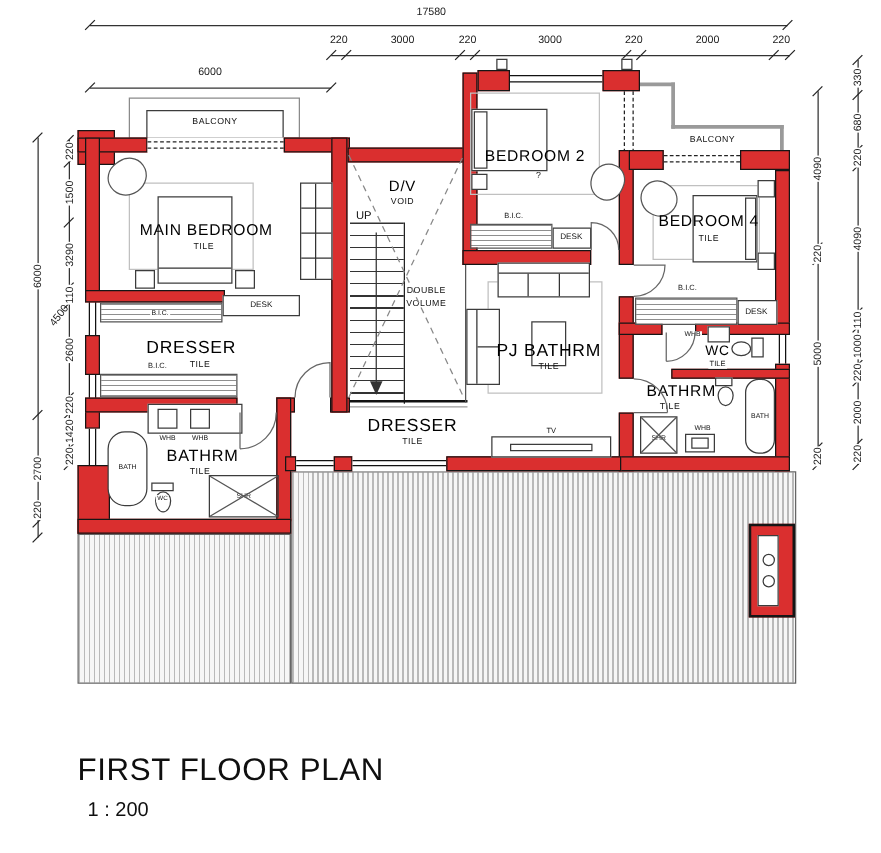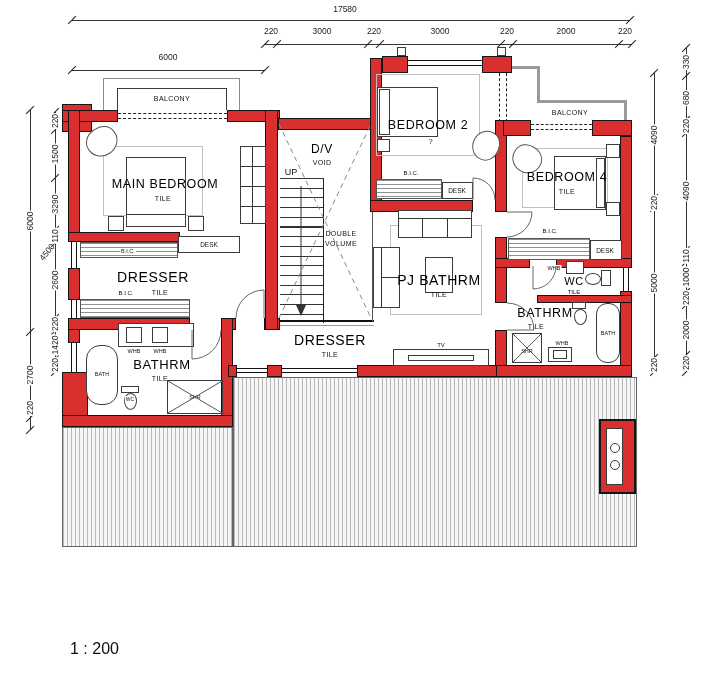--- a/index.html
+++ b/index.html
@@ -322,14 +322,15 @@
     <path d="M473 200 L473 178 A22 22 0 0 1 495 200" stroke="#666" stroke-width="1" fill="none"></path>
     <path d="M507 212 L532 212 A25 25 0 0 1 507 237" stroke="#666" stroke-width="1" fill="none"></path>
     <path d="M533 266 L533 289 M556 266 A23 23 0 0 1 533 289" stroke="#666" stroke-width="1" fill="none"></path>
     <path d="M507 330 L534 330 M507 303 A27 27 0 0 1 534 330" stroke="#666" stroke-width="1" fill="none"></path>
     <path d="M168 381 L222 413 M222 381 L168 413" stroke="#555" stroke-width="1" fill="none"></path>
     <path d="M513 334 L541 362 M541 334 L513 362" stroke="#555" stroke-width="1" fill="none"></path>
     <path d="M301 186 L301 306" stroke="#333" stroke-width="1" fill="none"></path>
     <path d="M301 316 L296 305 L306 305 Z" fill="#333"></path>
   </svg>
 
+  <div class="title" style="left:62px;top:602px">FIRST FLOOR PLAN</div>
   <div class="scale" style="left:70px;top:640px">1 : 200</div>
 </div>
 
 </body></html>

